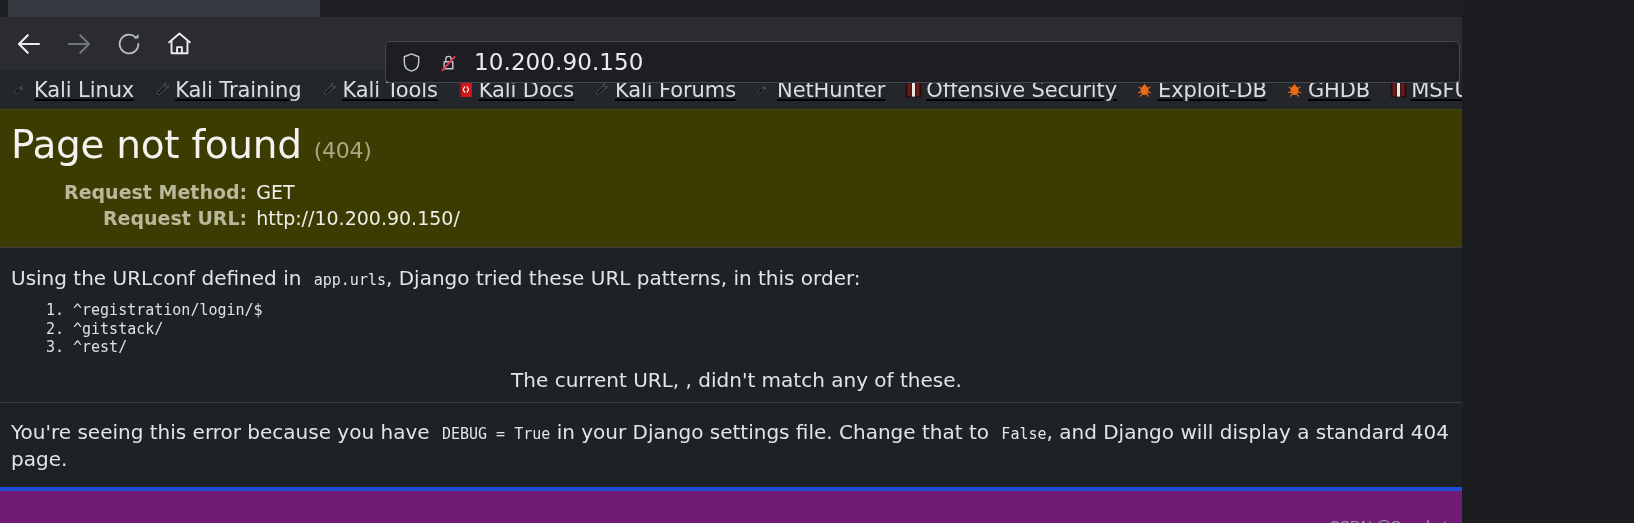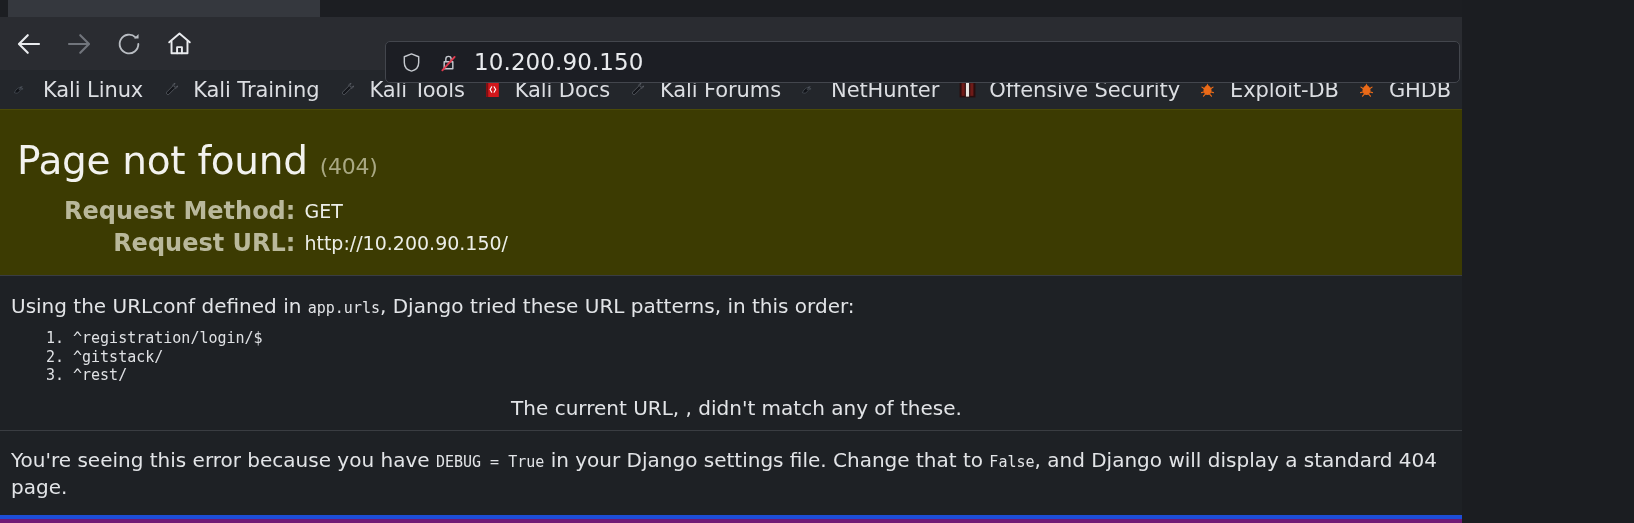--- a/index.html
+++ b/index.html
@@ -84,24 +84,25 @@
     display: flex;
     align-items: center;
     padding-left: 2px;
     gap: 0;
     white-space: nowrap;
     overflow: hidden;
   }
   .bm {
     display: flex;
     align-items: center;
-    gap: 12px;
+    gap: 3px;
     padding: 2px 9px;
     border-radius: 3px;
     flex: 0 0 auto;
+    text-decoration: underline;
   }
   .bm-label {
     color: #dcdee2;
     font-size: 21px;
     font-family: "DejaVu Sans", sans-serif;
     letter-spacing: -0.1px;
   }
   .bm-ico {
     width: 20px;
     height: 20px;
@@ -122,38 +123,37 @@
   #summary {
     background: #3c3b02;
     padding: 12px 0 16px 0;
     border-top: 1px solid #4a4907;
   }
   #summary h1 {
     font-family: "DejaVu Sans", sans-serif;
     font-weight: 400;
     font-size: 39px;
     color: #f2f2ee;
-    padding-left: 17px;
+    padding-left: 11px;
     line-height: 1.16;
     letter-spacing: -0.3px;
-    margin-top: 16px;
   }
   #summary h1 .code404 {
     font-size: 22px;
     color: #a9a883;
   }
   #summary table {
     margin-top: 12px;
     border-collapse: collapse;
   }
   #summary th {
     text-align: right;
     color: #b9b89b;
     font-weight: bold;
-    font-size: 24px;
+    font-size: 19px;
     font-family: "DejaVu Sans", sans-serif;
     padding: 2px 9px 2px 64px;
     white-space: nowrap;
     vertical-align: top;
   }
   #summary td {
     color: #eceee8;
     font-size: 19px;
     font-family: "DejaVu Sans", sans-serif;
     padding: 2px 0;
@@ -167,20 +167,21 @@
   .body-text {
     color: #e2e4e7;
     font-size: 20px;
     font-family: "DejaVu Sans", sans-serif;
     line-height: 1.35;
   }
   .mono {
     font-family: "DejaVu Sans Mono", monospace;
     font-size: 15px;
     color: #e2e4e7;
+    margin-left: 6px;
   }
   #urlpatterns {
     margin: 9px 9px 0 44px;
     list-style-position: outside;
     padding-left: 18px;
   }
   #urlpatterns li {
     font-family: "DejaVu Sans Mono", monospace;
     font-size: 15px;
     color: #dfe1e4;

